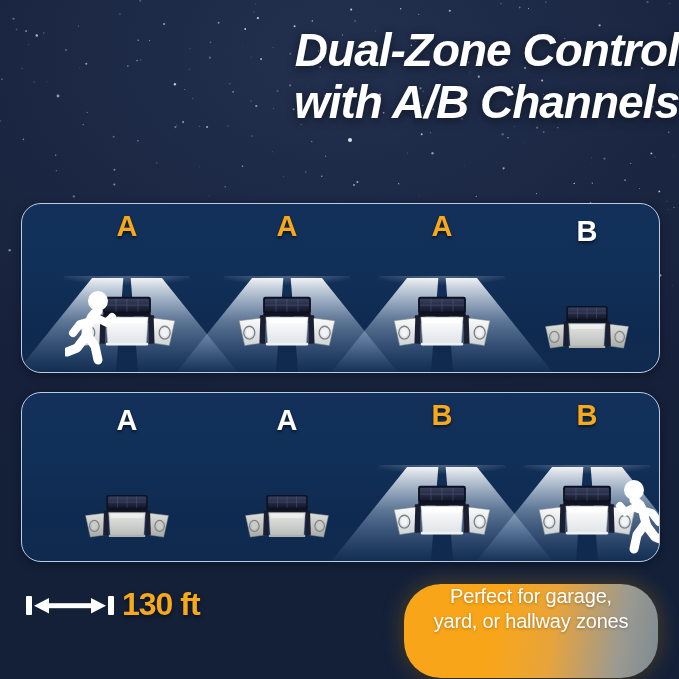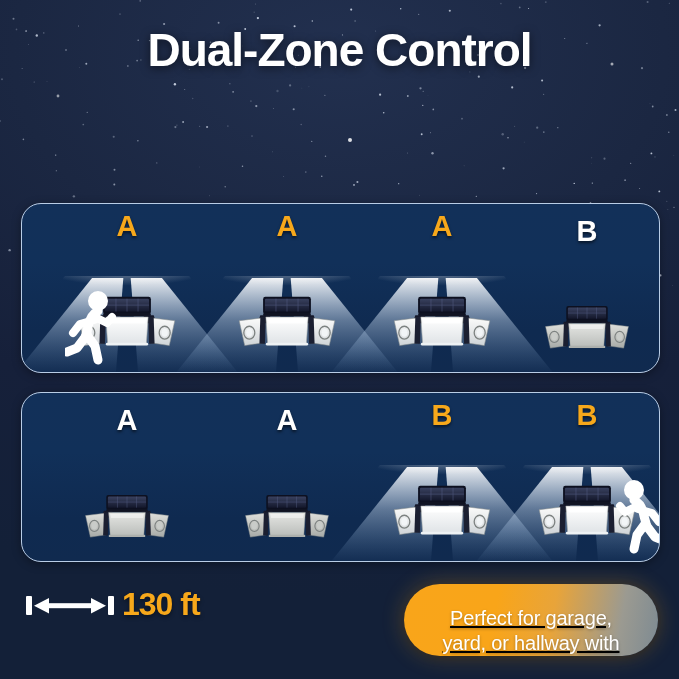--- a/index.html
+++ b/index.html
@@ -9,21 +9,21 @@
     background:#16213c;
     position:relative;
   }
   #stage{
     position:absolute;inset:0;
     background:
       radial-gradient(120% 80% at 50% 8%, #22304f 0%, #1b2742 40%, #16203a 70%, #132038 100%),
       linear-gradient(180deg,#101a31 0%,#1a2744 45%,#25375c 60%,#1d2c4b 75%,#1c2b49 100%);
   }
   #stars{position:absolute;left:0;top:0;width:679px;height:300px;}
-  .hero{position:absolute;left:0;right:0;top:24px;text-align:center;}
+  .hero{position:absolute;left:0;right:0;top:24px;text-align:right;font-style:italic;}
   .hero h1{
     margin:0;color:#fff;font-weight:bold;letter-spacing:-1px;
     font-size:46px;line-height:52px;
     text-shadow:0 2px 10px rgba(0,0,0,.55);
   }
   .hero .sub{
     margin-top:12px;color:#fff;font-size:25px;letter-spacing:-.3px;
     text-shadow:0 1px 6px rgba(0,0,0,.5);
   }
   .rowpanel{
@@ -50,24 +50,24 @@
   .rangetop{display:flex;align-items:flex-end;gap:6px;}
   .rangeval{
     color:#f7a81b;font-size:32px;font-weight:bold;line-height:32px;letter-spacing:-1px;
     text-shadow:0 2px 4px rgba(0,0,0,.45);
   }
   .rangecap{
     color:#fff;font-size:22px;letter-spacing:-.2px;margin-top:7px;
     text-shadow:0 1px 4px rgba(0,0,0,.45);
   }
   .pill{
-    position:absolute;left:404px;top:4px;width:254px;height:72px;border-radius:37px;
+    position:absolute;left:404px;top:4px;width:254px;height:94px;border-radius:37px;
     background:linear-gradient(100deg,#f9a51a 0%,#f9a519 36%,#e8a43a 58%,#9b9a91 84%,#7d8a92 100%);
     box-shadow:0 0 22px rgba(249,165,26,.30), 0 2px 8px rgba(0,0,0,.35);
-    display:flex;align-items:flex-end;justify-content:center;text-decoration:underline;
+    display:flex;align-items:flex-start;justify-content:center;
   }
   .pill span{
     color:#fff;font-size:20px;line-height:25px;text-align:center;letter-spacing:-.2px;
     text-shadow:0 1px 3px rgba(0,0,0,.30);
   }
 </style>
 </head>
 <body>
 
 <div id="stage">
@@ -305,20 +305,21 @@
       <circle cx="73.9" cy="196.3" r="1.17" fill="#eaf2ff" opacity="0.36"></circle>
       <circle cx="350" cy="140" r="2" fill="#fff" opacity="0.85"></circle>
       <circle cx="132" cy="214" r="1.6" fill="#fff" opacity="0.7"></circle>
       <circle cx="612" cy="64" r="1.5" fill="#fff" opacity="0.6"></circle>
       <circle cx="58" cy="96" r="1.4" fill="#fff" opacity="0.55"></circle>
     </svg>
 
   <div class="hero">
     <h1>
       <span>Dual-Zone Control</span><br>
+      <span>with A/B Channels</span>
     </h1>
   </div>
 
   <div class="rowpanel" id="row1">
       <div class="fx" style="left: -25px; width: 260px; height: 168px;">
   <svg class="beams" width="239" height="96" viewBox="0 0 260 104" style="bottom:0">
     <defs>
       <linearGradient id="bm0.92" x1="0" y1="0" x2="0" y2="1">
         <stop offset="0" stop-color="#ffffff" stop-opacity="0.92"></stop>
         <stop offset="0.45" stop-color="#cfe2f7" stop-opacity="0.42"></stop>
@@ -800,18 +801,18 @@
             <polygon points="82,15.7 67,8 67,23.4"></polygon>
           </g>
         </svg>
         <div class="rangeval">130 ft</div>
       </div>
     </div>
 
     <div class="pill">
       <span>
         <span>Perfect for garage,</span><br>
-        <span>yard, or hallway with</span>
+        <span>yard, or hallway zones</span>
       </span>
     </div>
   </div>
 
 </div>
 
 </body></html>

